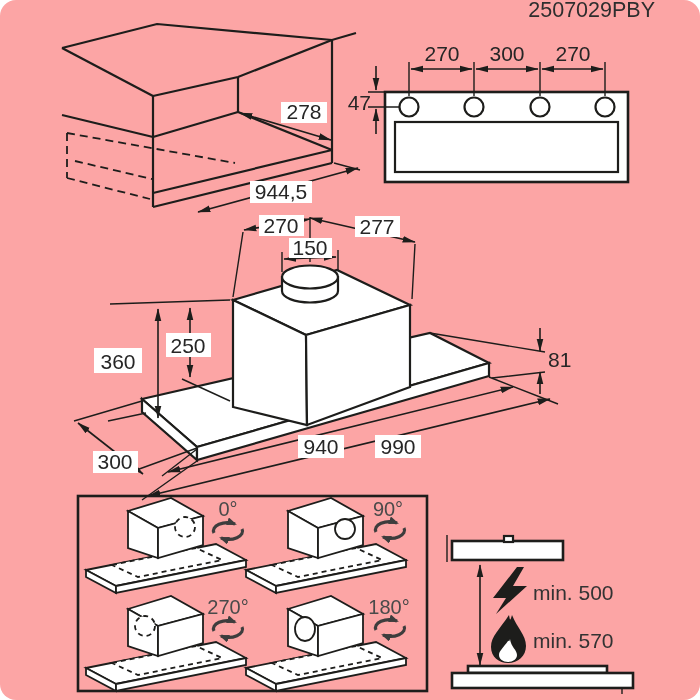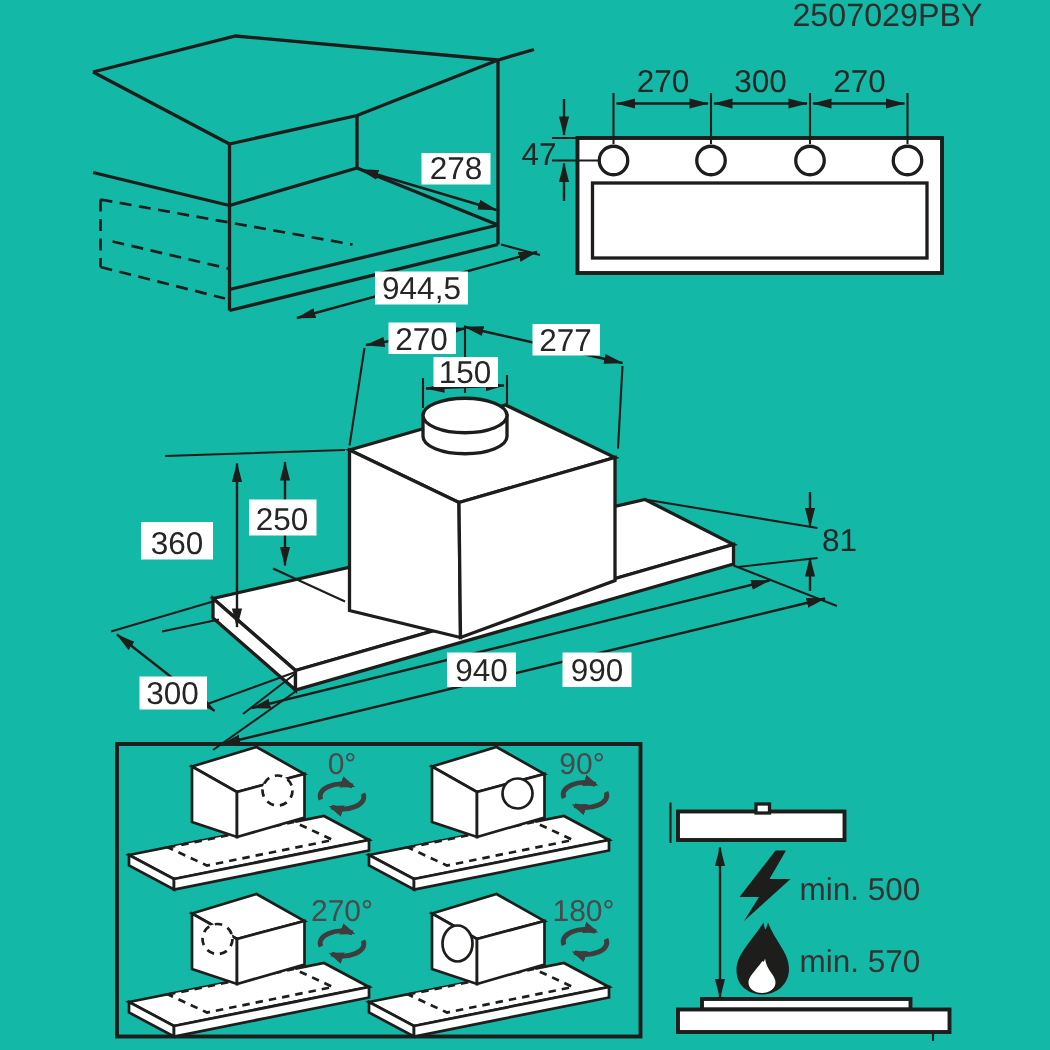--- a/index.html
+++ b/index.html
@@ -1,16 +1,16 @@
 <!DOCTYPE html>
 <html><head>
 <meta charset="utf-8">
 <style>
   html,body{margin:0;padding:0;background:#fff;}
-  #stage{width:700px;height:700px;position:relative;background:#14b8a6;}
+  #stage{width:700px;height:700px;position:relative;background:#fca5a5;border-radius:16px;}
   svg{display:block;}
   text{font-family:"Liberation Sans","DejaVu Sans",sans-serif;}
   .ln{stroke:#1d1d1b;fill:none;stroke-width:2.2;}
   .lnf{stroke:#1d1d1b;fill:#ffffff;stroke-width:2.2;}
   .thin{stroke-width:1.8;}
   .thick{stroke-width:2.6;}
   .dash{stroke-dasharray:8,5;}
   .mdash{stroke-dasharray:5,4;}
   .dim{stroke:#1d1d1b;fill:none;stroke-width:1.6;}
   .ext{stroke:#1d1d1b;fill:none;stroke-width:1.4;}

